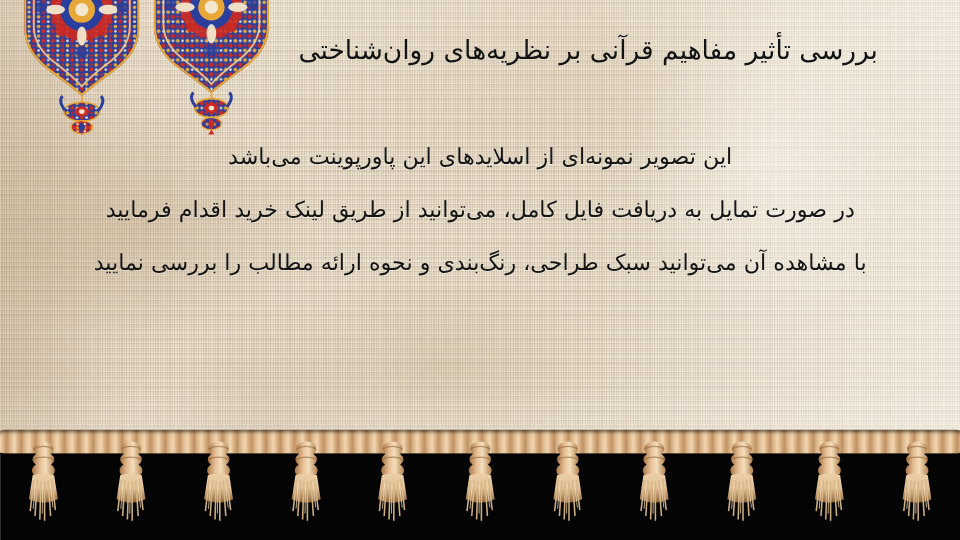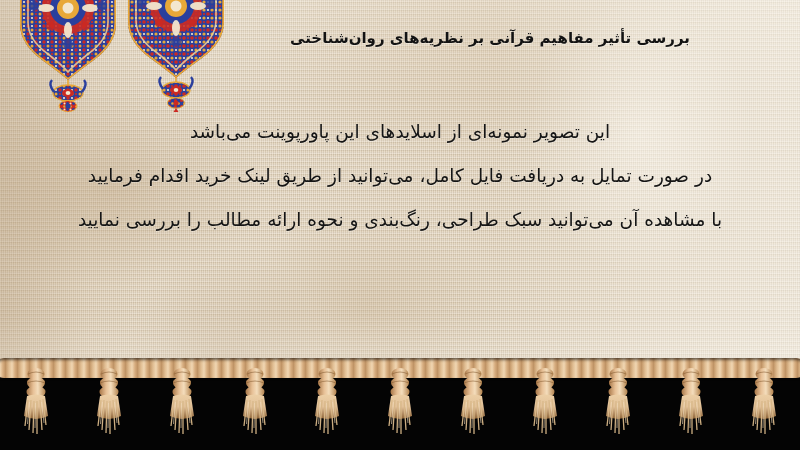--- a/index.html
+++ b/index.html
@@ -95,23 +95,23 @@
   
   .text-layer{
     position:absolute;inset:0;
     color:#141414;
   }
   .slide-title{
     position:absolute;
     top:28px;right:30px;
     width:560px;
     text-align:center;
-    font-size:15px;
+    font-size:22px;
     line-height:1.35;
-    font-weight:700;
+    font-weight:400;
     letter-spacing:.1px;
     color:#131313;
     white-space:nowrap;
     text-shadow:0 .5px 0 rgba(255,255,255,.35);
   }
   .body-block{
     position:absolute;
     top:110px;left:0;right:0;
     text-align:center;
     font-size:18.5px;

